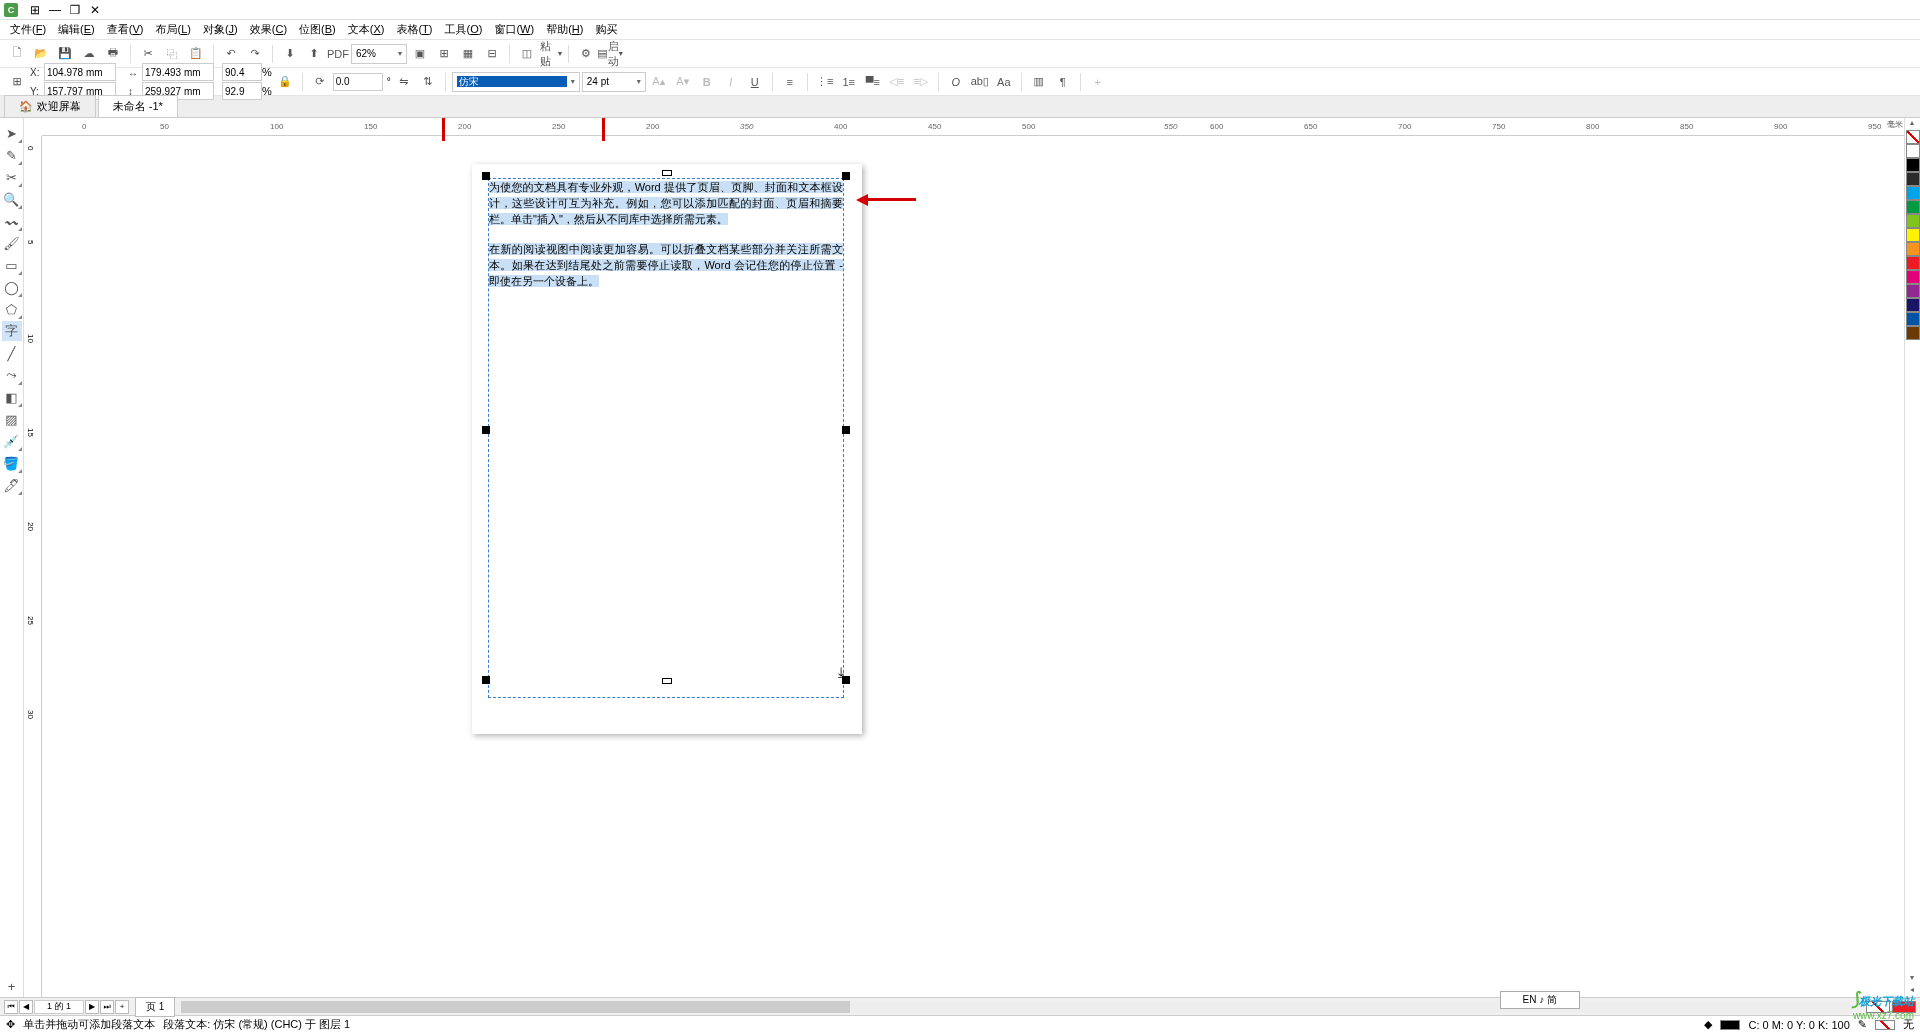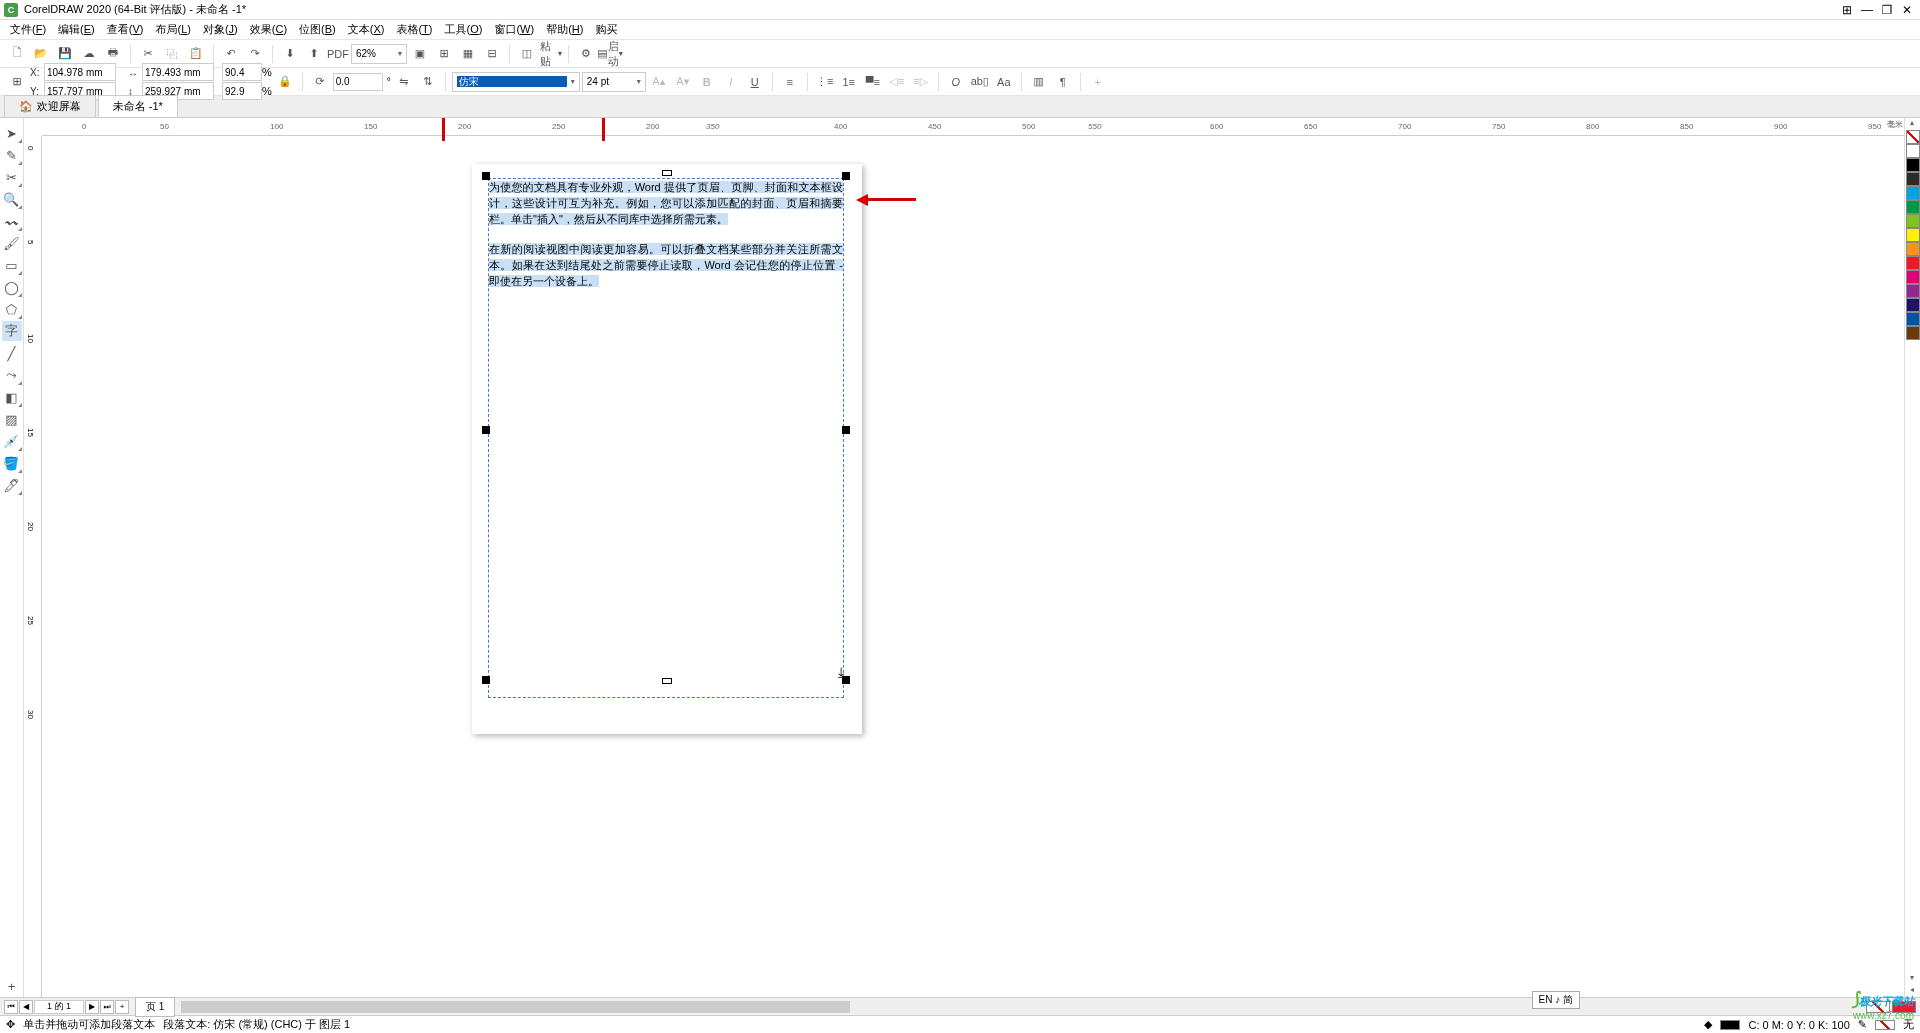--- a/index.html
+++ b/index.html
@@ -79,35 +79,34 @@
 .hscroll .nav { display:flex; gap:1px; align-items:center;}
 .hscroll .nbtn { width:14px; height:14px; border:1px solid #bbb; background:#fff; font-size:8px; display:flex; align-items:center; justify-content:center; cursor:pointer;}
 .hscroll .pgtab { padding:2px 10px; background:#fff; border:1px solid #bbb; margin-left:6px; font-size:10px;}
 .hscroll .track { flex:1; height:12px; background:#eee; margin:0 6px; position:relative;}
 .hscroll .thumb { position:absolute; left:0; width:40%; height:100%; background:#ccc;}
 
 
 .status { height:18px; background:#fff; border-top:1px solid #ccc; display:flex; align-items:center; padding:0 6px; font-size:10px; gap:8px;}
 .status .sw { width:20px; height:10px; border:1px solid #888;}
 .status .right { margin-left:auto; display:flex; align-items:center; gap:8px;}
-.ime { position:absolute; right:340px; bottom:24px; background:#fff; border:1px solid #aaa; padding:1px 6px; font-size:10px;}
+.ime { position:absolute; right:340px; bottom:24px; background:#fff; border:1px solid #aaa; padding:1px 22px; font-size:10px;}
 
 
 .watermark { position:absolute; right:6px; bottom:12px; text-align:right;}
 .watermark .l1 { color:#16a4d8; font-weight:bold; font-size:14px; font-style:italic;}
 .watermark .l2 { color:#5fbb46; font-size:10px;}
 
 .units { position:absolute; right:1px; top:1px; font-size:8px; color:#666;}
 </style>
 </head>
 <body>
 
 <div class="titlebar">
   <div class="logo">C</div>
-  <div class="title">CorelDRAW 2020 (64-Bit 评估版) - 未命名 -1*</div>
   <div class="wbtn">⊞</div>
   <div class="wbtn">—</div>
   <div class="wbtn">❐</div>
   <div class="wbtn">✕</div>
 </div>
 
 <div class="menubar">
   <div class="mitem"><span>文件</span>(<span class="ukey">F</span>)</div>
   <div class="mitem"><span>编辑</span>(<span class="ukey">E</span>)</div>
   <div class="mitem"><span>查看</span>(<span class="ukey">V</span>)</div>
@@ -275,25 +274,25 @@
   <div class="canvas-area">
     <div class="ruler-h">
       <span class="units">毫米</span>
     <span class="tick" style="left: 40px;">0</span>
         <span class="tick" style="left: 118px;">50</span>
         <span class="tick" style="left: 228px;">100</span>
         <span class="tick" style="left: 322px;">150</span>
         <span class="tick" style="left: 416px;">200</span>
         <span class="tick" style="left: 510px;">250</span>
         <span class="tick" style="left: 604px;">200</span>
-        <span class="tick" style="left: 664px; font-style: italic;">350</span>
+        <span class="tick" style="left: 698px; font-style: italic;">350</span>
         <span class="tick" style="left: 792px;">400</span>
         <span class="tick" style="left: 886px;">450</span>
         <span class="tick" style="left: 980px;">500</span>
-        <span class="tick" style="left: 1046px; font-style: italic;">550</span>
+        <span class="tick" style="left: 1122px; font-style: italic;">550</span>
         <span class="tick" style="left: 1168px;">600</span>
         <span class="tick" style="left: 1262px;">650</span>
         <span class="tick" style="left: 1356px;">700</span>
         <span class="tick" style="left: 1450px; text-align: center;">750</span>
         <span class="tick" style="left: 1544px;">800</span>
         <span class="tick" style="left: 1638px;">850</span>
         <span class="tick" style="left: 1732px;">900</span>
         <span class="tick" style="left: 1826px;">950</span>
       </div>
     <div class="ruler-v">

